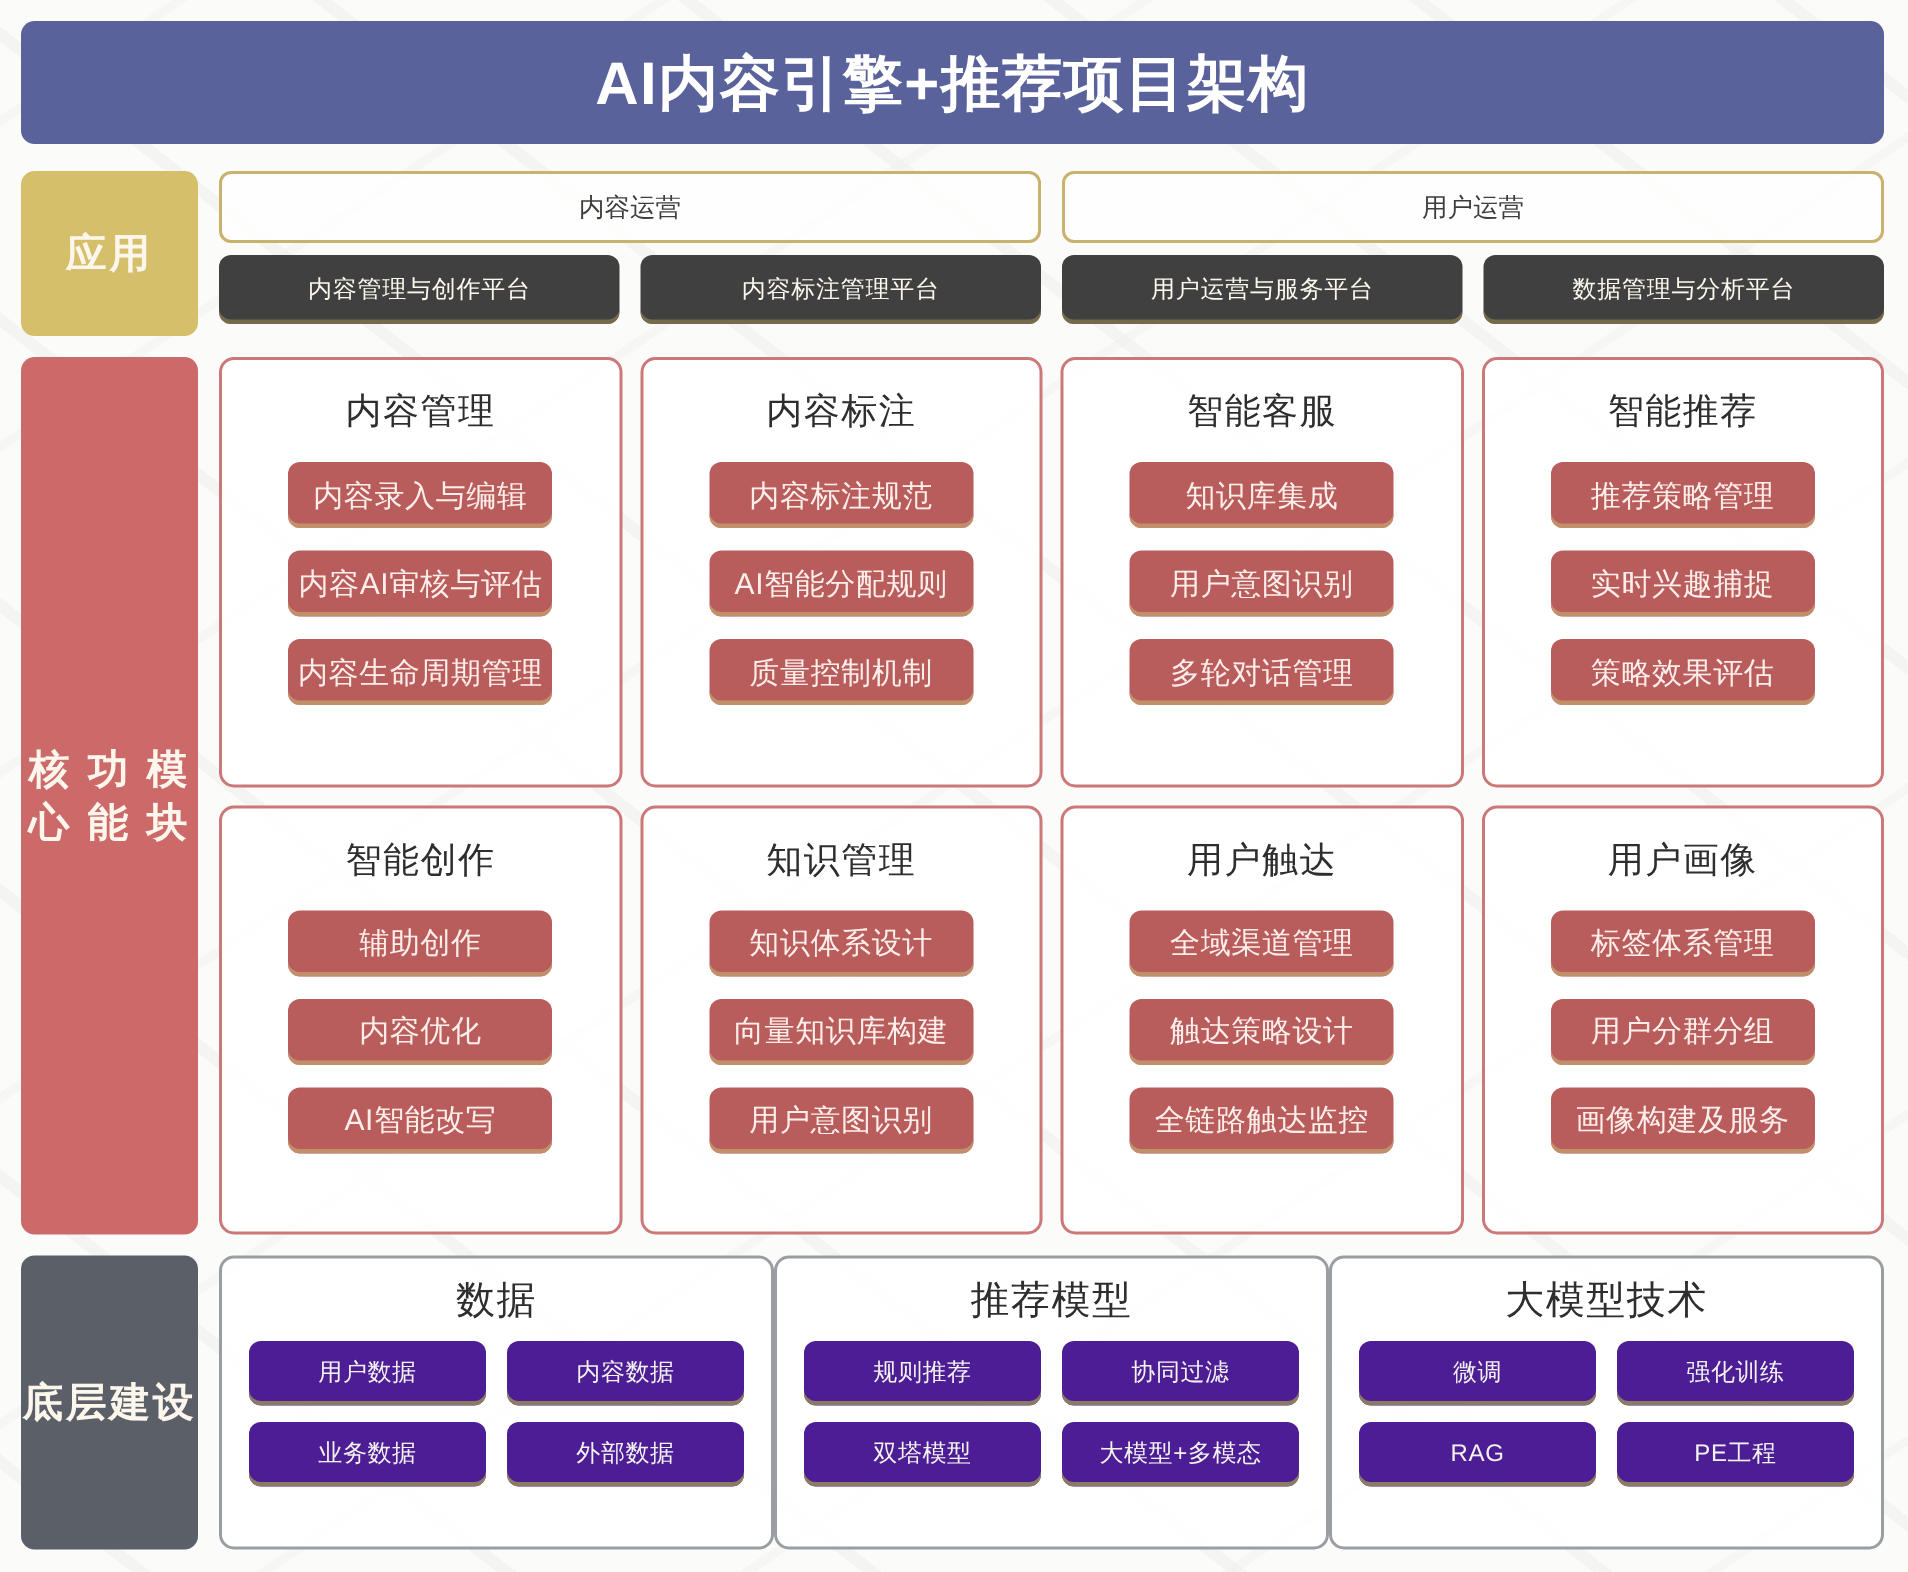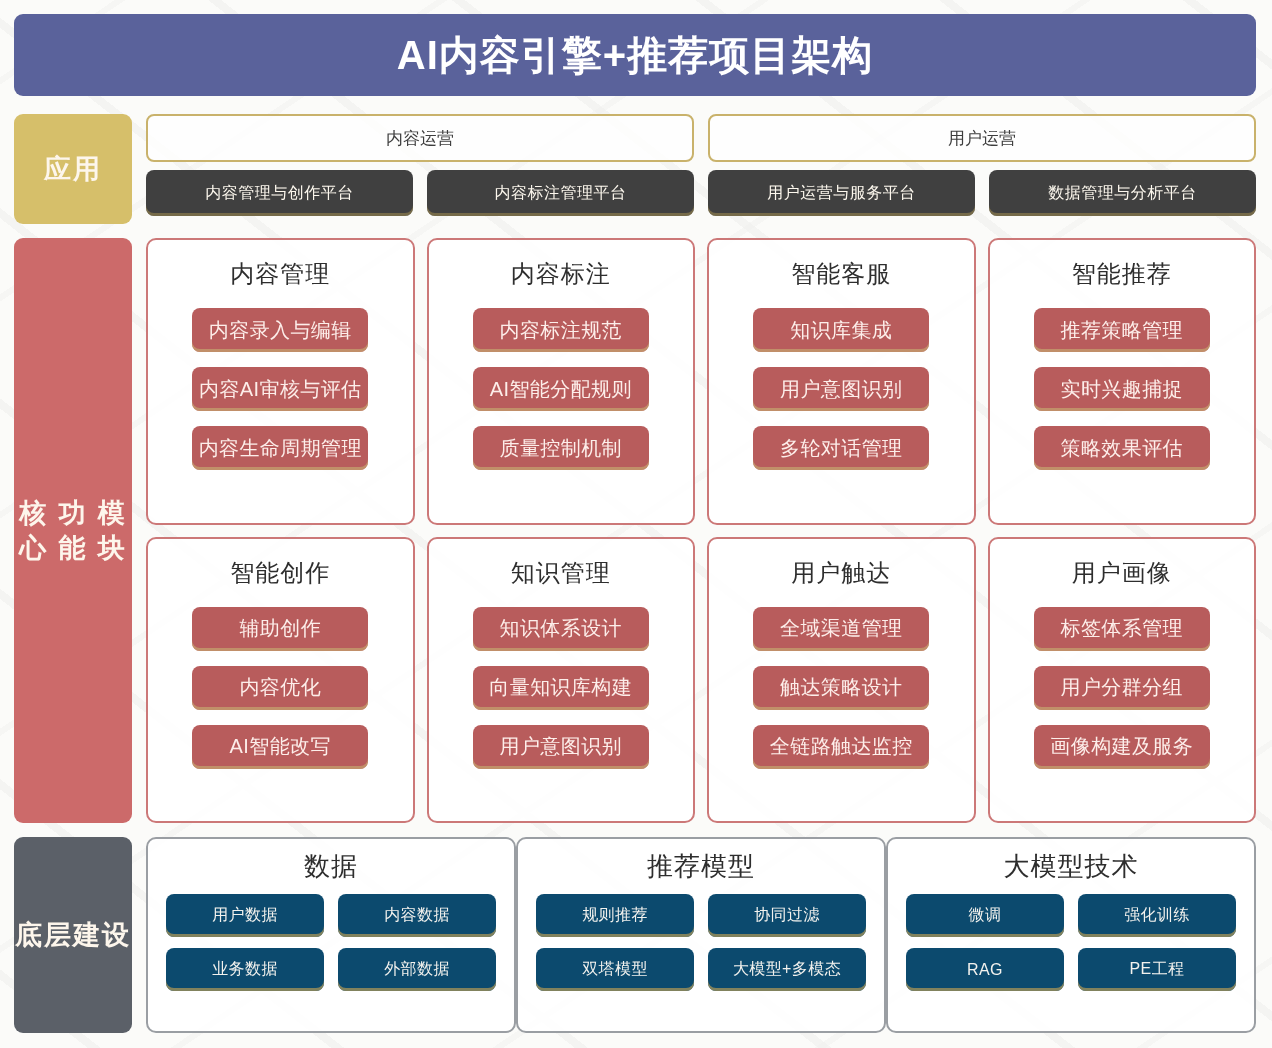--- a/index.html
+++ b/index.html
@@ -203,21 +203,21 @@
   .infra-items {
     display: grid;
     grid-template-columns: repeat(2, 1fr);
     gap: 11px 14px;
     width: 100%;
     max-width: 330px;
   }
   .pill-gray {
     height: 43px;
     border-radius: 8px;
-    background: #0c4a6e;
+    background: #4c1d95;
     box-shadow: inset 0 -3px 0 rgba(150,140,90,0.85);
     display: flex;
     align-items: center;
     justify-content: center;
     color: #f3f2ee;
     font-size: 16px;
     letter-spacing: 0.4px;
   }
 </style>
 </head>

